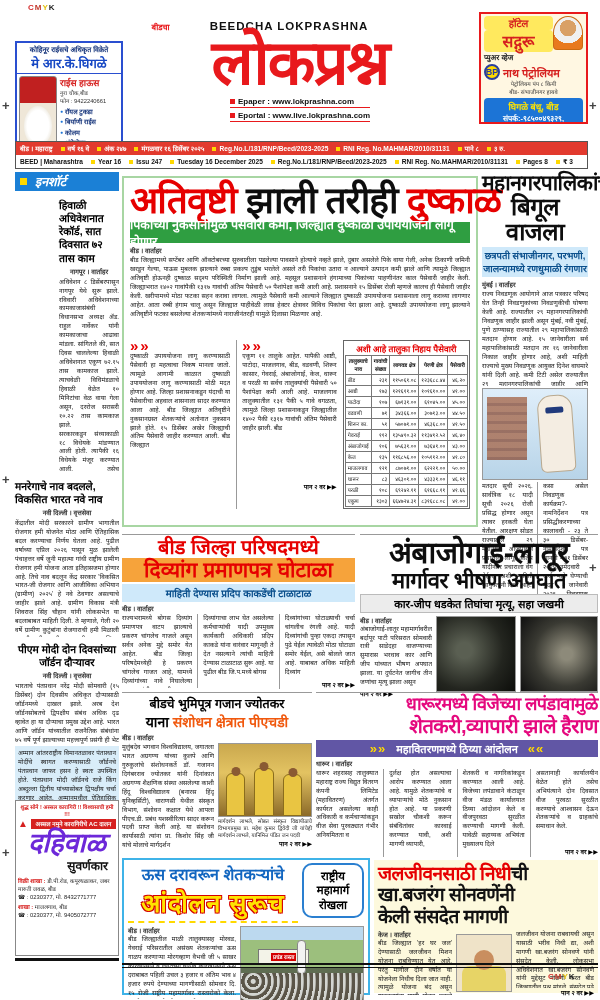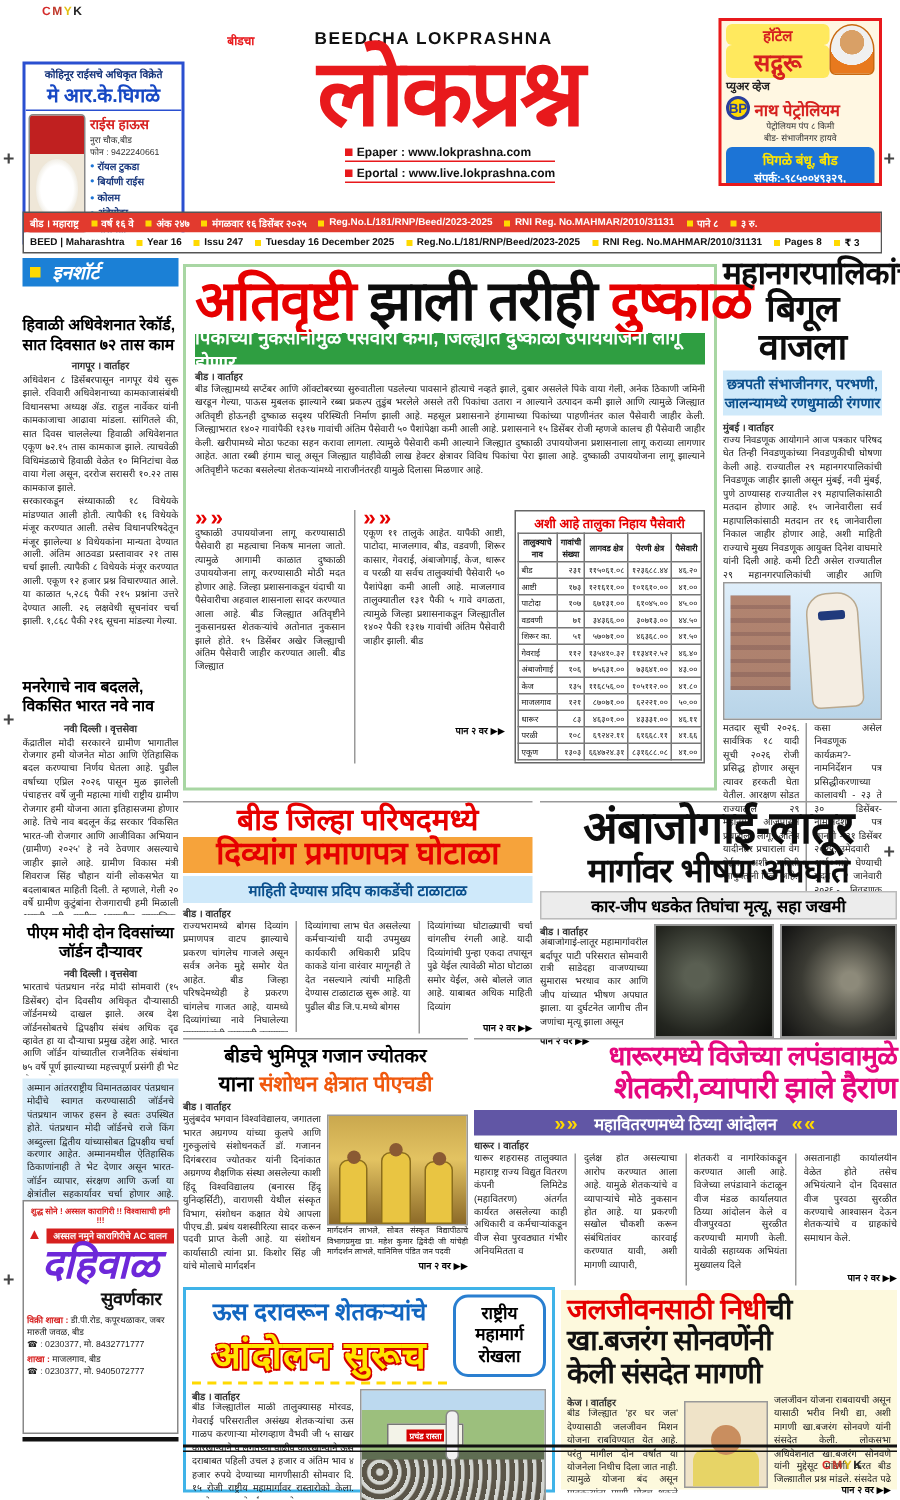--- a/index.html
+++ b/index.html
@@ -235,21 +235,21 @@
           <span>₹ 3</span>
         </span>
     </div>
   </div>
 
   <div class="abs" style="left:15px; top:172px; width:104px;">
     <div class="inshort-head">
       <span class="ysq" style="width:7px;height:7px;"></span>
       <span>इनशॉर्ट</span>
     </div>
-    <div style="padding-top:20px;">
+    <div style="padding-top:8px;margin-left:44px;">
       <div class="ins-art-head">हिवाळी अधिवेशनात रेकॉर्ड, सात दिवसात ७२ तास काम</div>
       <div class="dateline" style="text-align:center; margin:2px 0;">नागपूर । वार्ताहर</div>
       <div class="body-txt" style="height:196px;">अधिवेशन ८ डिसेंबरपासून नागपूर येथे सुरू झाले. रविवारी अधिवेशनाच्या कामकाजासंबंधी विधानसभा अध्यक्ष ॲड. राहुल नार्वेकर यांनी कामकाजाचा आढावा मांडला. सांगितले की, सात दिवस चाललेल्या हिवाळी अधिवेशनात एकूण ७२.१५ तास कामकाज झाले. त्याचवेळी विधिमंडळाचे हिवाळी वेळेत १० मिनिटांचा वेळ वाया गेला असून, दररोज सरासरी १०.२२ तास कामकाज झाले.
 सरकारकडून संध्याकाळी १८ विधेयके मांडण्यात आली होती. त्यापैकी १६ विधेयके मंजूर करण्यात आली. तसेच विधानपरिषदेतून मंजूर झालेल्या ४ विधेयकांना मान्यता देण्यात आली. अंतिम आठवडा प्रस्तावावर २१ तास चर्चा झाली. त्यापैकी ८ विधेयके मंजूर करण्यात आली. एकूण १२ हजार प्रश्न विचारण्यात आले. या काळात ५,२८६ पैकी २१५ प्रश्नांना उत्तरे देण्यात आली. २६ लक्षवेधी सूचनांवर चर्चा झाली. १,८६८ पैकी २१६ सूचना मांडल्या गेल्या.</div>
     </div>
     <div style="padding-top:6px;">
       <div class="ins-art-head">मनरेगाचे नाव बदलले, विकसित भारत नवे नाव</div>
       <div class="dateline" style="text-align:center; margin:2px 0;">नवी दिल्ली । वृत्तसेवा</div>
       <div class="body-txt" style="height:118px;">केंद्रातील मोदी सरकारने ग्रामीण भागातील रोजगार हमी योजनेत मोठा आणि ऐतिहासिक बदल करण्याचा निर्णय घेतला आहे. पुढील वर्षाच्या एप्रिल २०२६ पासून मुळ झालेली पंचाहत्तर वर्षे जुनी महात्मा गांधी राष्ट्रीय ग्रामीण रोजगार हमी योजना आता इतिहासजमा होणार आहे. तिचे नाव बदलून केंद्र सरकार 'विकसित भारत-जी रोजगार आणि आजीविका अभियान (ग्रामीण) २०२५' हे नवे ठेवणार असल्याचे जाहीर झाले आहे. ग्रामीण विकास मंत्री शिवराज सिंह चौहान यांनी लोकसभेत या बदलाबाबत माहिती दिली. ते म्हणाले, गेली २० वर्षे ग्रामीण कुटुंबांना रोजगाराची हमी मिळाली असली तरी, ग्रामीण भागातील सामाजिक-आर्थिक परिस्थिती बदलली आहे. त्यामुळे, यथोचित बदल करून नव्या योजनेला 'विकसित भारत २०४७' या राष्ट्रीय उद्दिष्टाशी जोडणे आवश्यक ठरले आहे.</div>
     </div>

